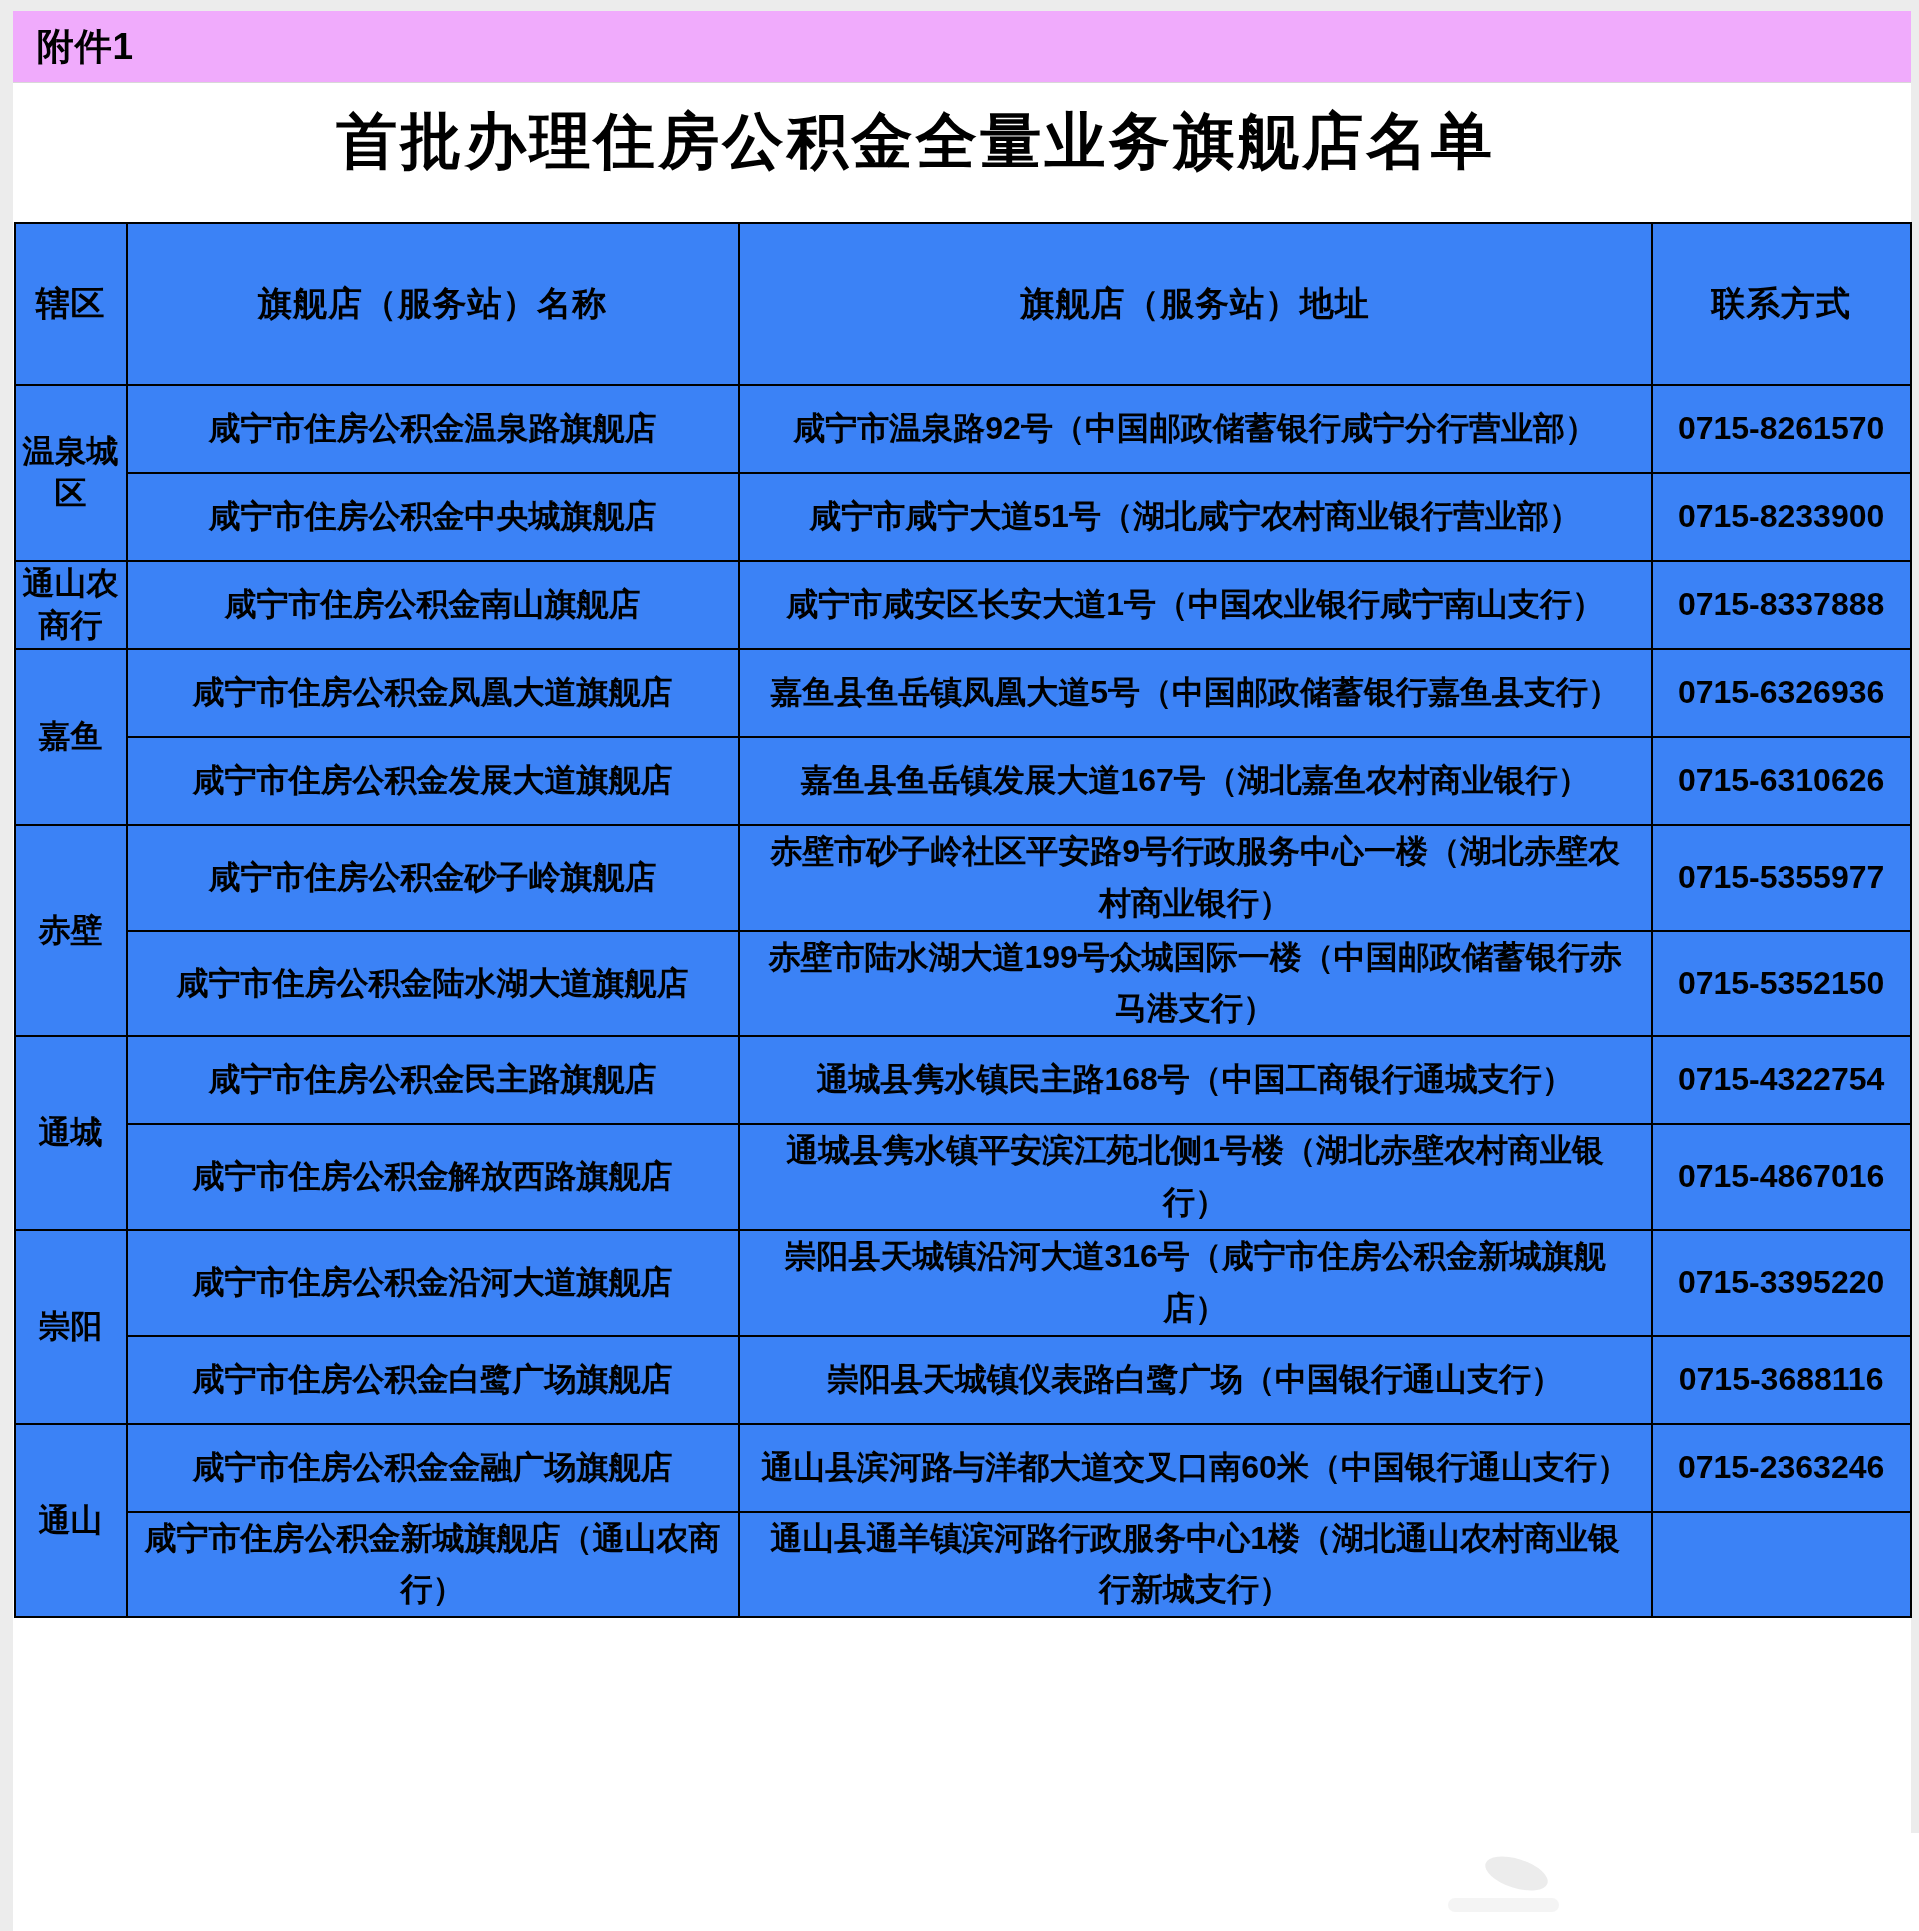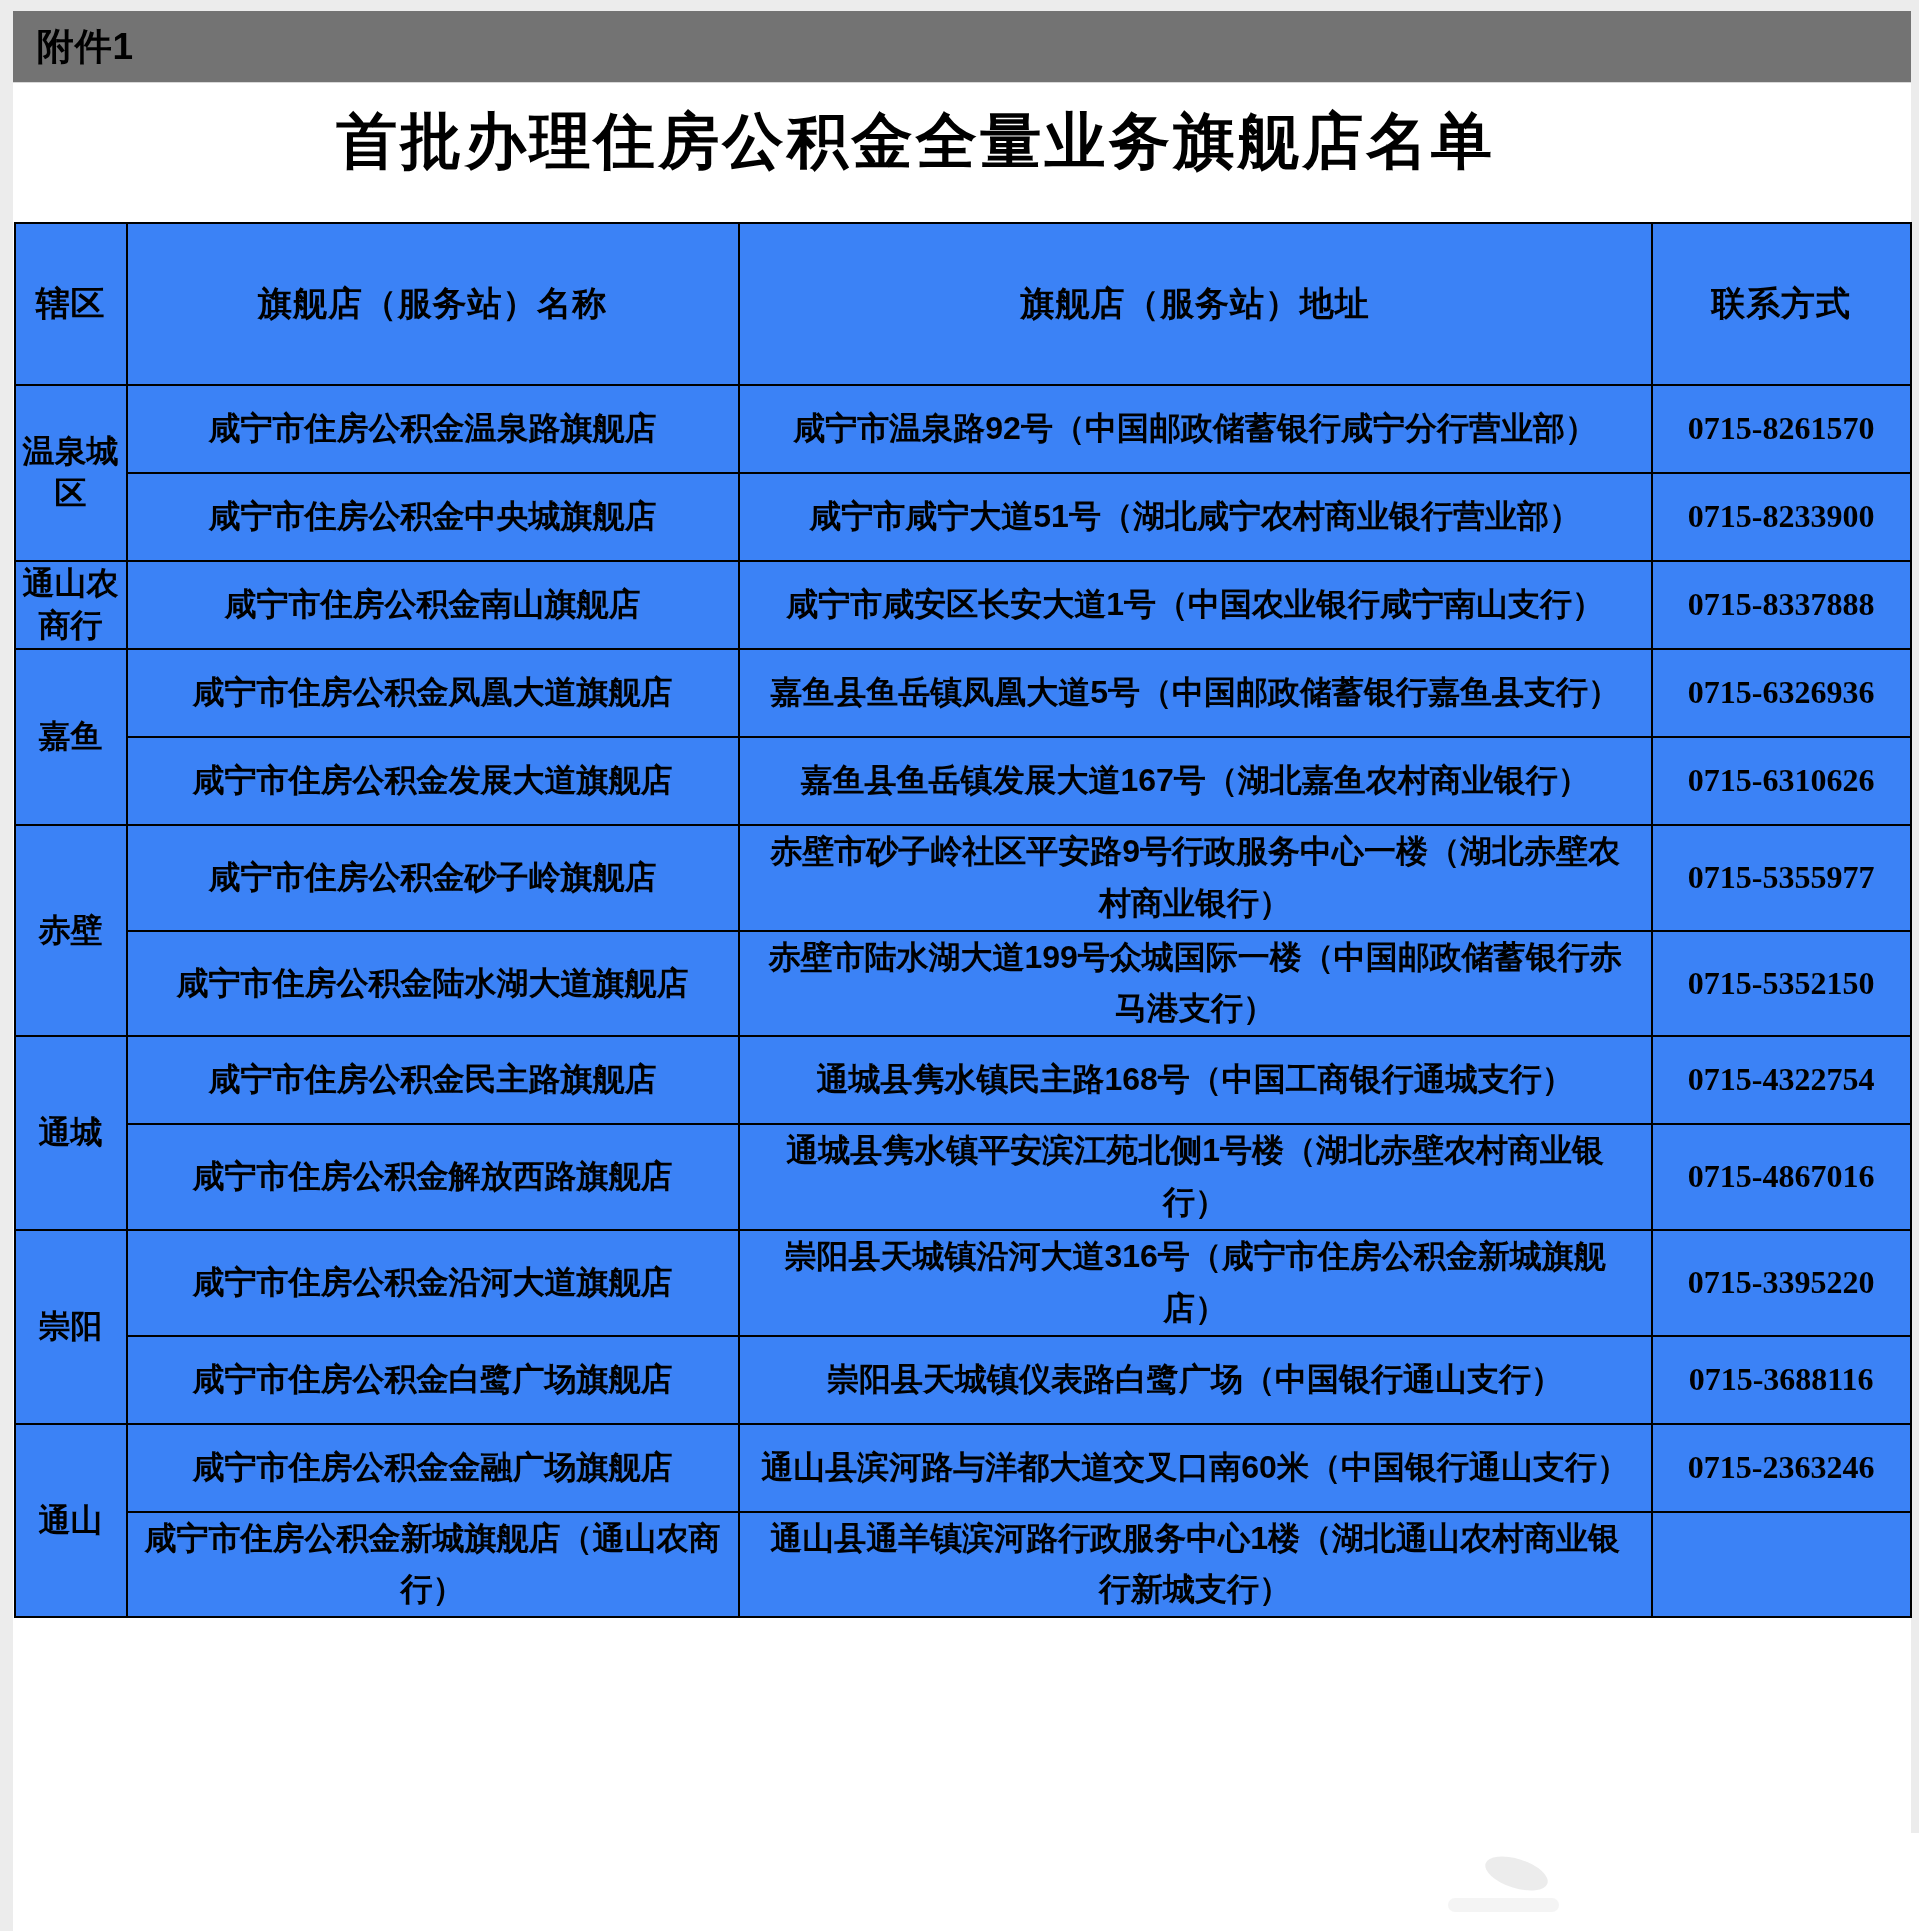--- a/index.html
+++ b/index.html
@@ -10,21 +10,21 @@
     position:relative;
     overflow:hidden;
     color:#000;
   }
   #content-bg{
     position:absolute;left:12.8px;top:11px;width:1898px;height:1921px;
     background:#ffffff;
   }
   #attachment-strip{
     position:absolute;left:12.8px;top:11px;width:1898px;height:72px;
-    background:#737373;
+    background:#f0abfc;
     border-bottom:1.7px solid #d8d8d8;
     display:flex;align-items:center;
     box-sizing:border-box;
   }
   #attachment-strip .att-label{
     font-size:37px;font-weight:700;margin-left:24px;letter-spacing:0.9px;
   }
   #title-block{
     position:absolute;left:12.8px;top:84px;width:1898px;height:100px;
     background:#ffffff;
@@ -62,21 +62,20 @@
     line-height:1.62;
   }
   #store-table td.district{
     padding:0 3.4px;
     line-height:1.3;
   }
   #store-table td.phone{
     padding:0 8px;
     letter-spacing:0px;
     white-space:nowrap;
-    font-family:Liberation Serif, serif;
   }
   #store-table tr.sub td{border-top-width:1.7px;margin-top:39px;}
   #store-table tr.start td{border-top-width:2.6px;}
   
   .whiteout{position:absolute;background:#ffffff;z-index:5;}
   #erase-a{left:1649px;top:1833px;width:271px;height:99px;}
   #erase-b{left:1298px;top:1881px;width:400px;height:53px;transform:rotate(-5deg);}
   #erase-c{left:1591px;top:1821px;width:94px;height:44px;border-radius:50%;opacity:.85;}
   .smudge{position:absolute;z-index:6;background:rgba(120,120,120,.14);}
   #smudge-1{left:1484px;top:1859px;width:65px;height:29px;border-radius:50%;transform:rotate(18deg);}

